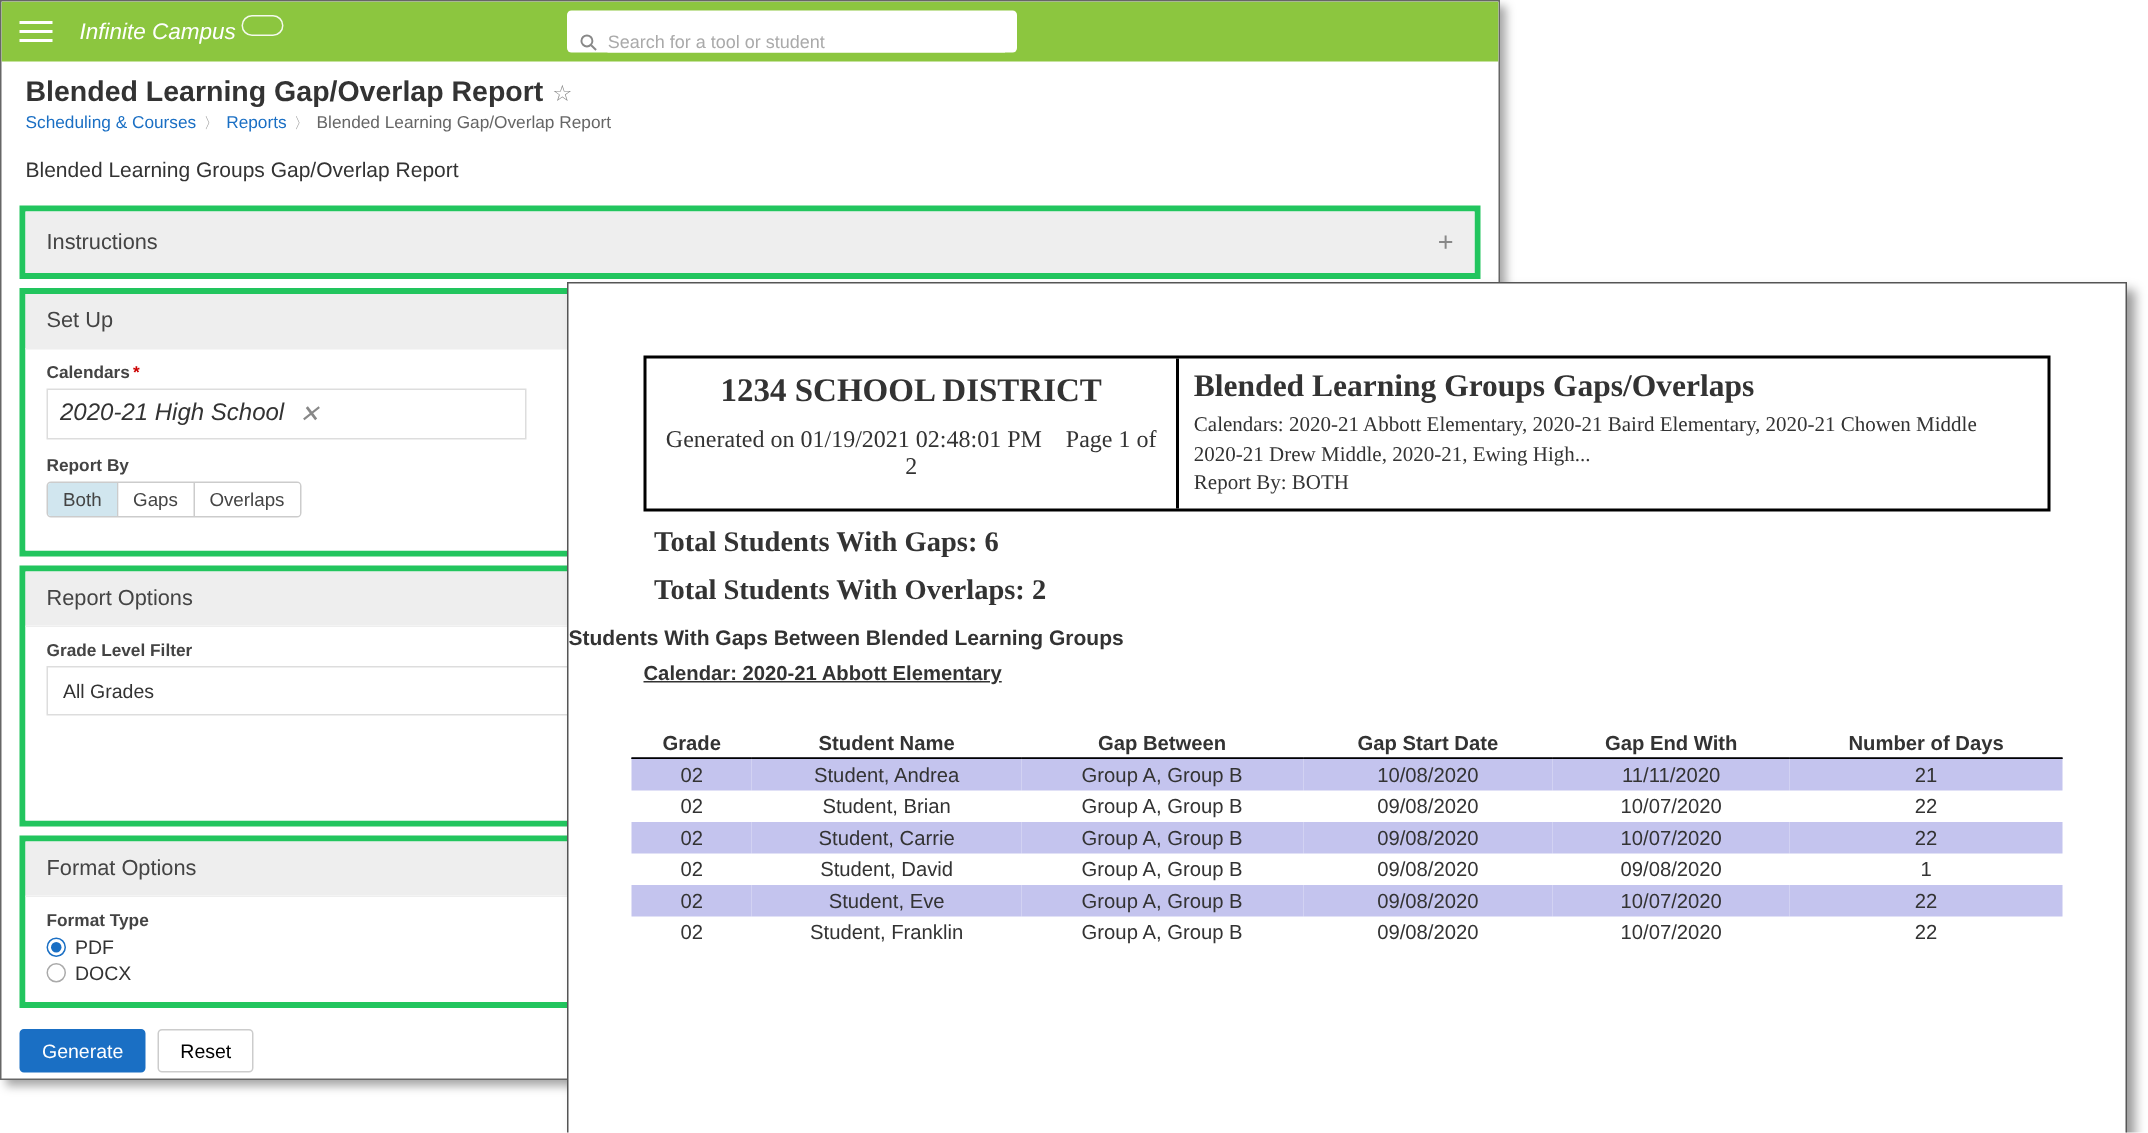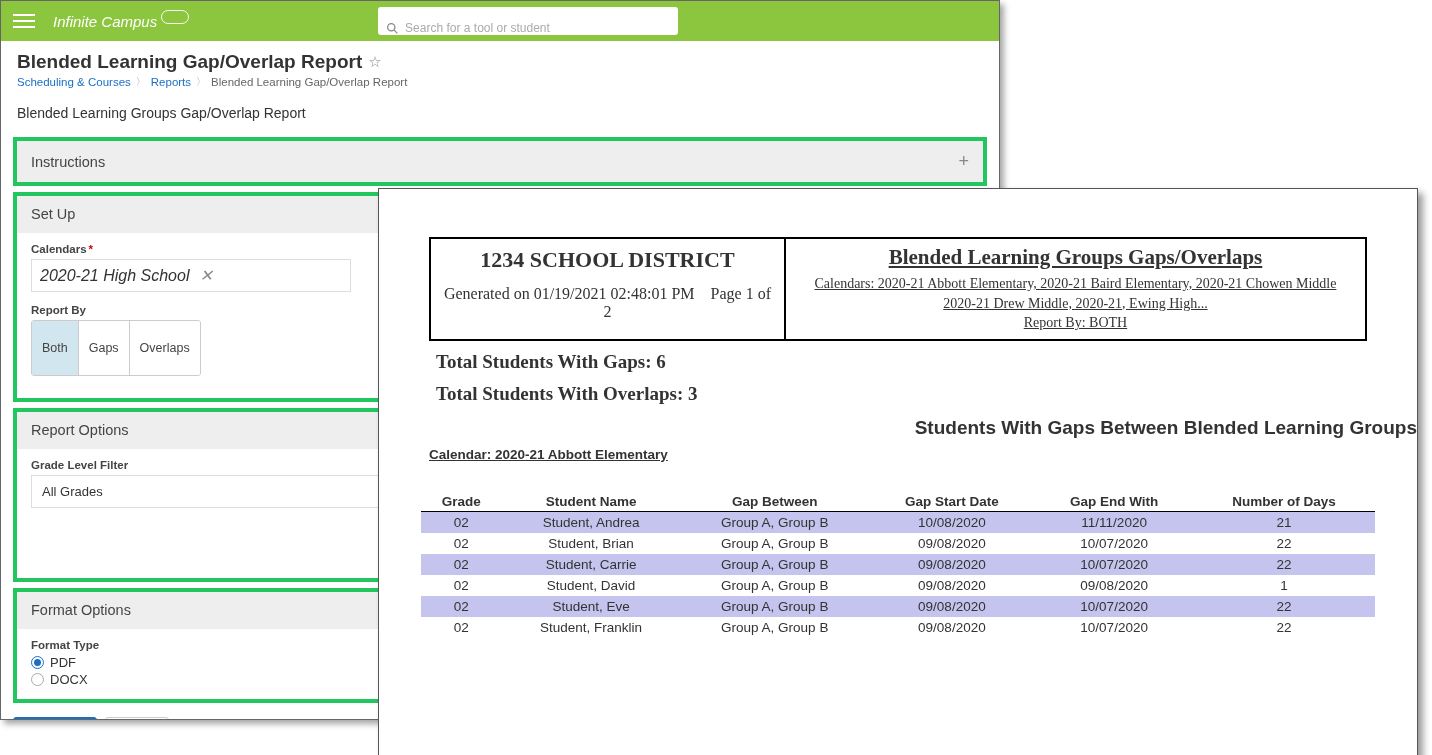--- a/index.html
+++ b/index.html
@@ -133,21 +133,21 @@
 }
 .close-x { color: #888; cursor: pointer; margin-left: 4px; }
 .field-row { margin-bottom: 12px; }
 .seg-group {
   display: inline-flex;
   border: 1px solid #ccc;
   border-radius: 3px;
   overflow: hidden;
 }
 .seg-btn {
-  padding: 20px 10px;
+  padding: 4px 10px;
   font-size: 12.5px;
   background: #fff;
   cursor: pointer;
   border-right: 1px solid #ccc;
   color: #444;
 }
 .seg-btn:last-child { border-right: none; }
 .seg-btn.selected { background: #d1e6ef; }
 .select-box {
   border: 1px solid #ddd;
@@ -203,41 +203,40 @@
   border: 2px solid #000;
 }
 .rh-left {
   width: 38%;
   border-right: 2px solid #000;
   text-align: center;
   padding: 8px 10px 10px;
 }
 .rh-right {
   flex: 1;
-  text-align: center;
+  text-align: left;
   padding: 6px 10px;
   font-size: 14px;
-  text-decoration: underline;
 }
 .district {
   font-size: 22px; font-weight: 700;
   margin-bottom: 12px;
 }
 .gen-line { font-size: 16px; }
 .rh-title { font-size: 21px; font-weight: 700; margin-bottom: 4px;}
 .rh-sub { font-size: 14px; line-height: 1.4; }
 .totals {
   margin: 10px 57px 4px;
   font-size: 19px; font-weight: 700;
 }
 .sect-title {
-  text-align: right;
+  text-align: left;
   font-family: Arial, sans-serif;
   font-weight: 700;
-  font-size: 19px;
+  font-size: 14px;
   margin: 12px 0 8px;
 }
 .cal-line {
   font-family: Arial, sans-serif;
   font-weight: 700;
   font-size: 13.5px;
   margin: 4px 50px 28px;
   text-decoration: underline;
 }
 .data-table {
@@ -376,21 +375,21 @@
     </div>
     <div class="rh-right">
       <div class="rh-title">Blended Learning Groups Gaps/Overlaps</div>
       <div class="rh-sub">Calendars: 2020-21 Abbott Elementary, 2020-21 Baird Elementary, 2020-21 Chowen Middle</div>
       <div class="rh-sub">2020-21 Drew Middle, 2020-21, Ewing High...</div>
       <div class="rh-sub">Report By: BOTH</div>
     </div>
   </div>
 
   <div class="totals">Total Students With Gaps:  6</div>
-  <div class="totals">Total Students With Overlaps:  3</div>
+  <div class="totals">Total Students With Overlaps:  2</div>
 
   <div class="sect-title">Students With Gaps Between Blended Learning Groups</div>
   <div class="cal-line">Calendar: 2020-21 Abbott Elementary</div>
 
   <table class="data-table">
     <thead>
       <tr>
         <th>Grade</th>
         <th>Student Name</th>
         <th>Gap Between</th>

